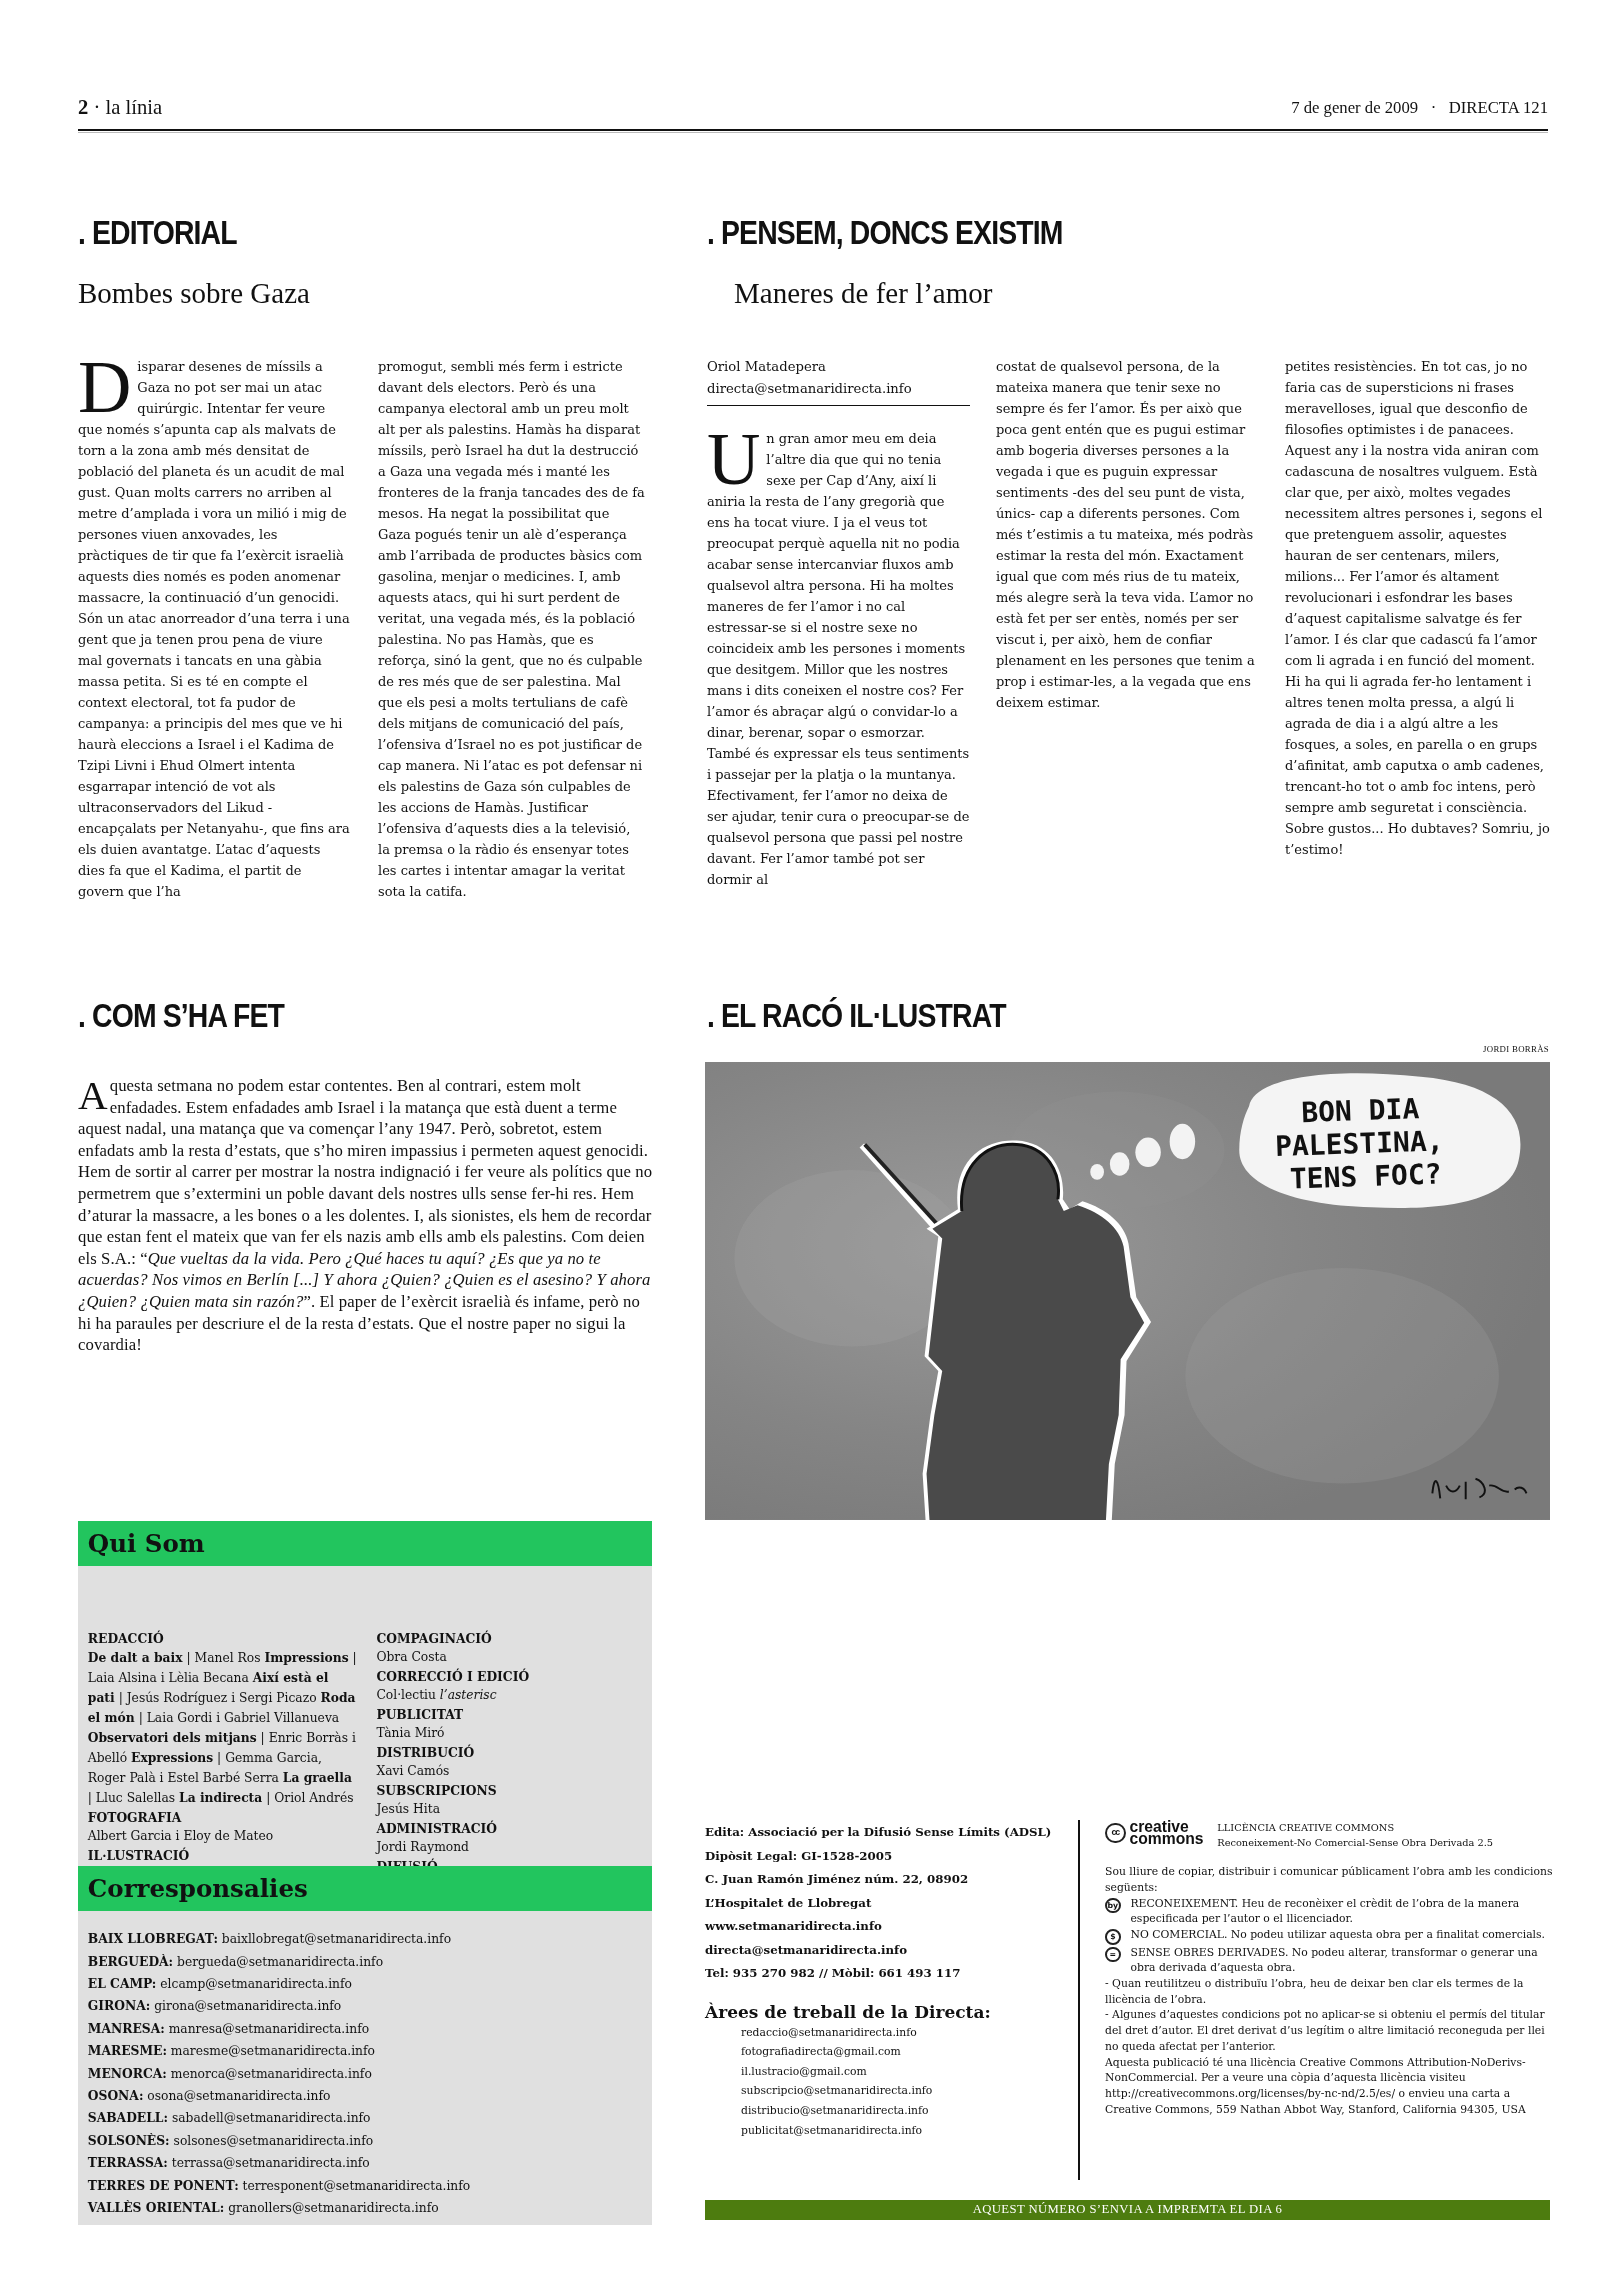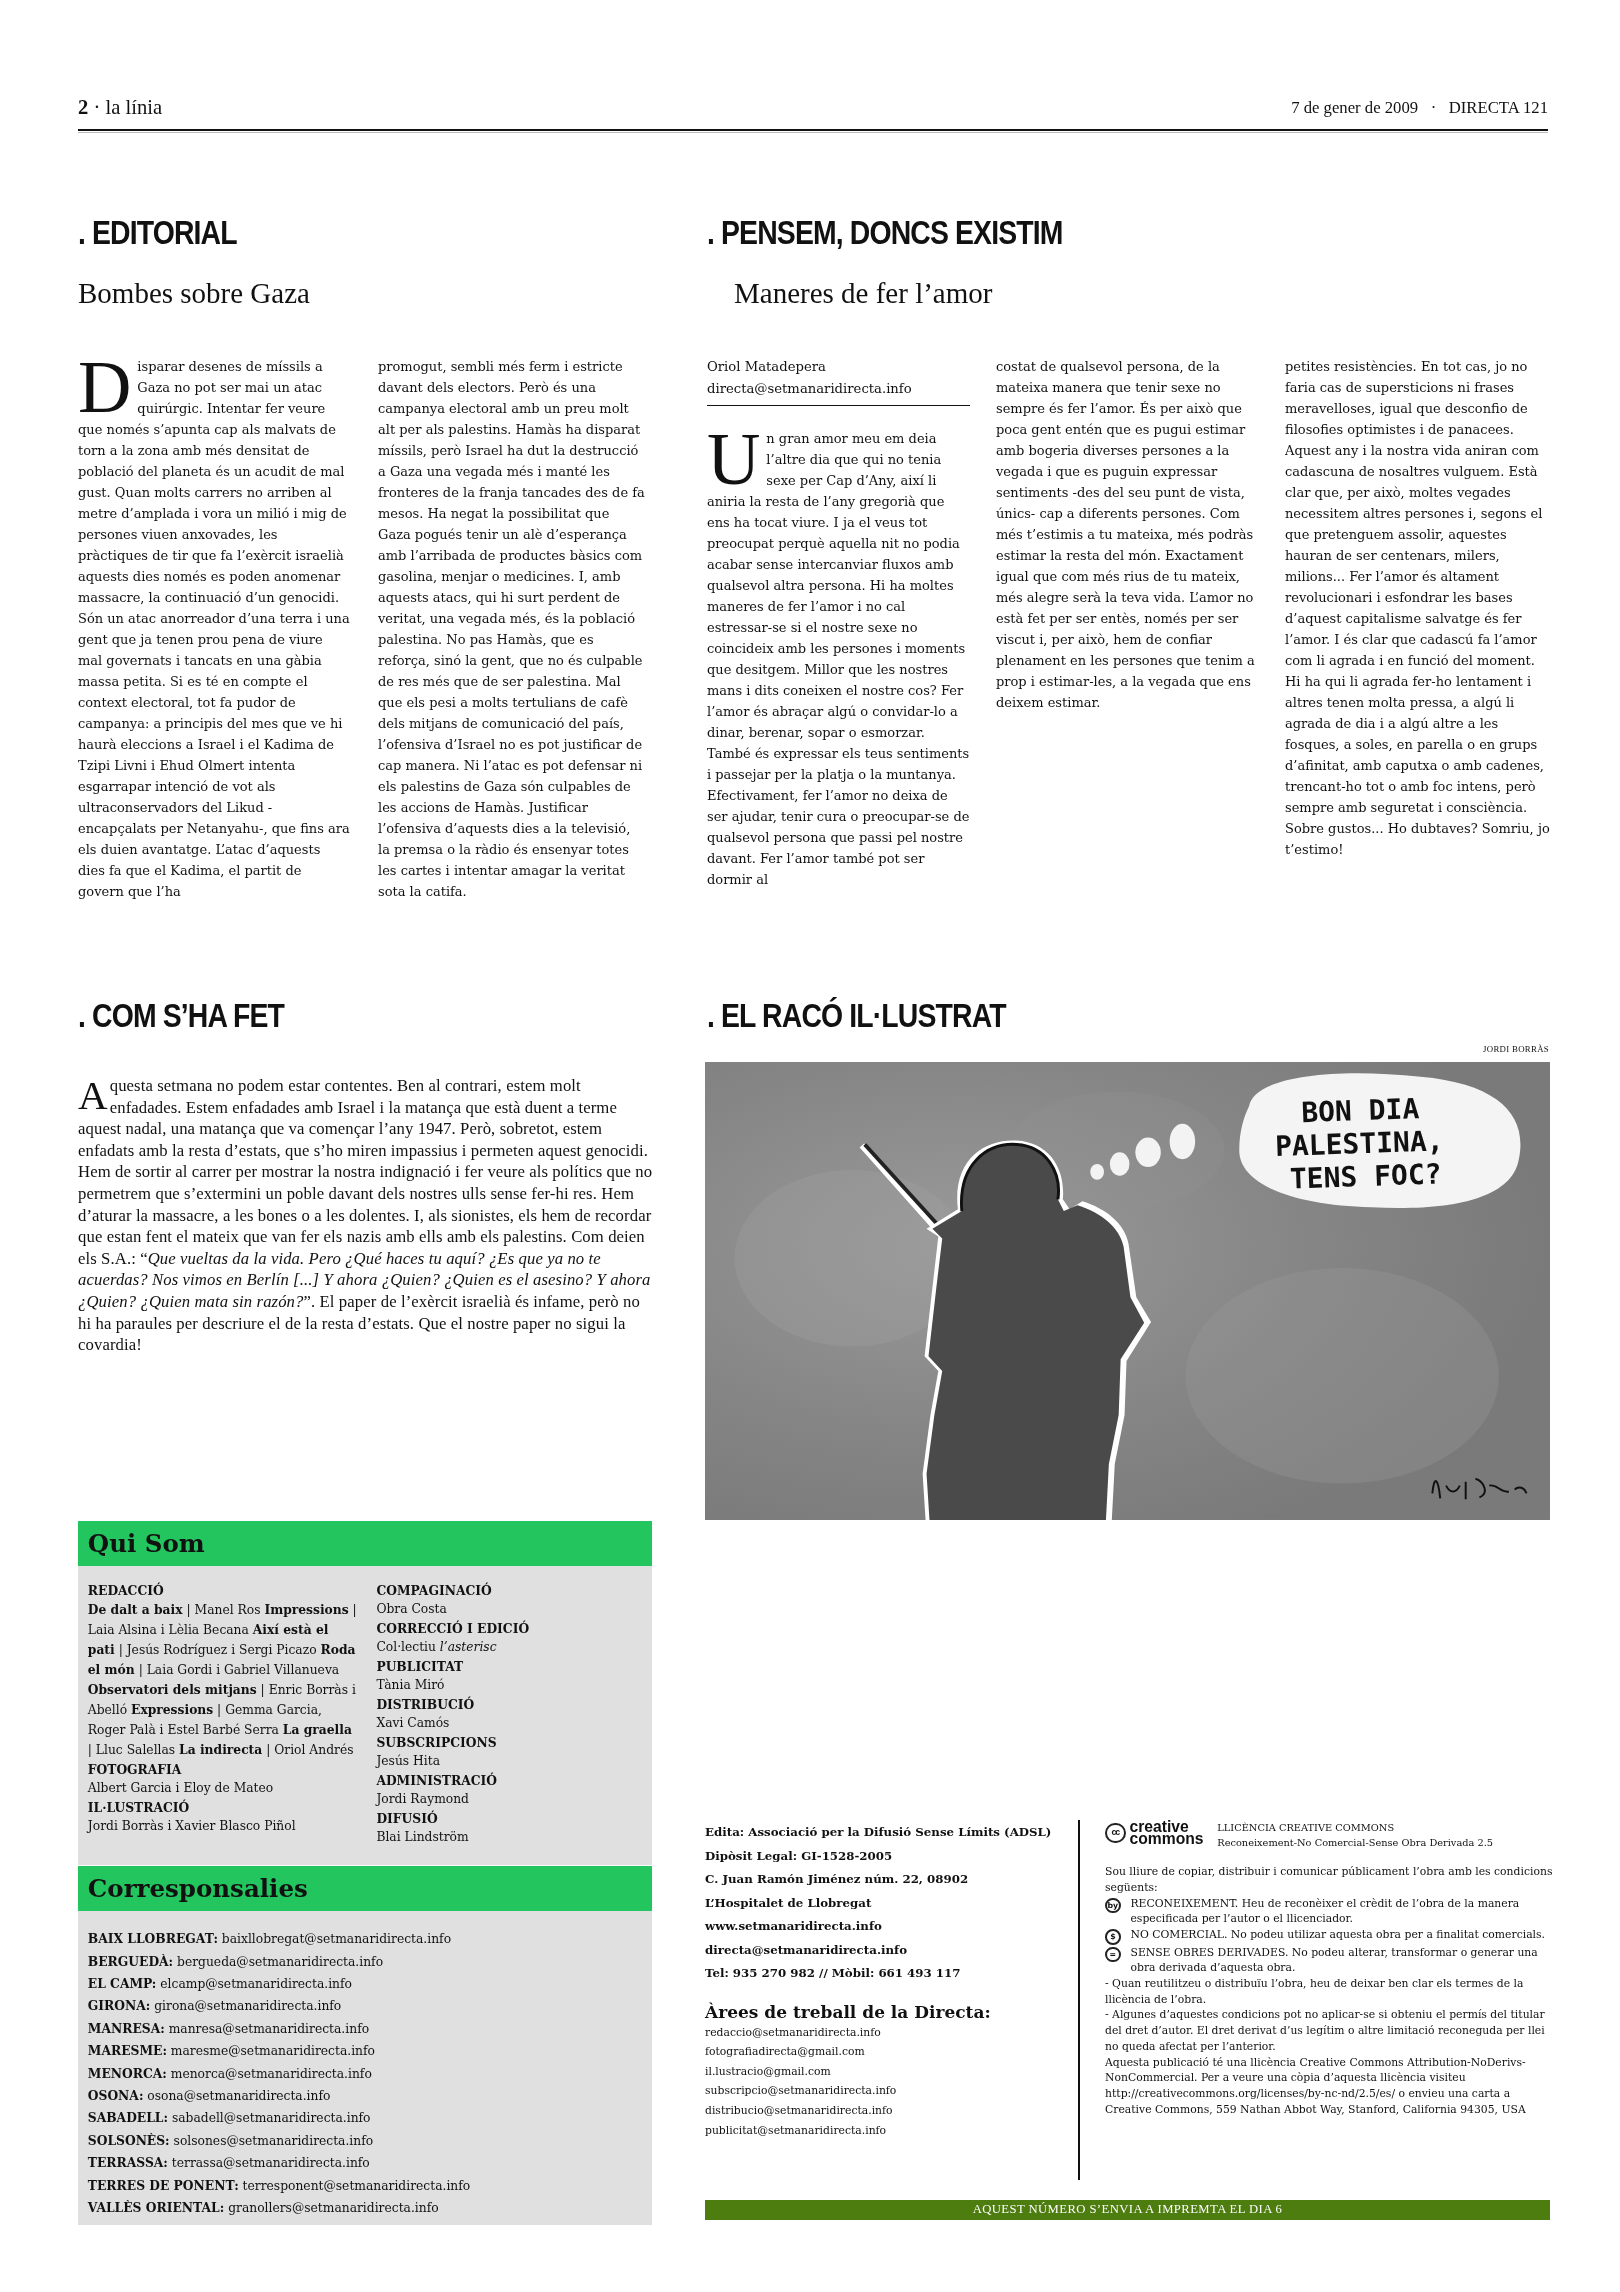--- a/index.html
+++ b/index.html
@@ -33,30 +33,30 @@
   .byline-illustrator { font-family: "Liberation Serif", serif; font-size: 8.8px; letter-spacing: 0.3px; text-align: right; }
 
   
   .cartoon { left: 705px; top: 1062px; width: 845px; height: 458px; background: #8a8a8a; overflow: hidden; }
 
   
   .box-head { background: #22c55e; font-family: "DejaVu Serif", serif; font-weight: bold; font-size: 24.5px; padding: 7.8px 9.8px; }
   .box-body { background: #e0e0e0; font-family: "DejaVu Serif", serif; font-size: 12.3px; line-height: 19px; padding: 9.8px 9.8px; }
   .box-body .h { font-weight: bold; }
   .box-body b { font-weight: bold; }
-  .qs-grid { display: flex; gap: 17.6px; }
+  .qs-grid { display: flex; gap: 17.6px; margin-top: 48px; }
   .qs-col1 { width: 271px; }
   .qs-col2 { width: 255px; }
 
   .corr-row b { font-weight: bold; }
 
   
   .imprint { font-family: "DejaVu Serif", serif; font-size: 11.8px; line-height: 23.5px; font-weight: bold; }
   .imprint .areas-title { font-weight: bold; font-size: 17px; line-height: 19.6px; margin-top: 17.6px; }
-  .imprint .area { font-weight: normal; font-size: 10.8px; line-height: 19.6px; }
+  .imprint .area { font-weight: normal; font-size: 10.8px; line-height: 19.6px; margin-left: 36px; }
   .vrule { left: 1078px; top: 1820px; width: 2px; height: 360px; background: #111; }
 
   .cc { font-family: "DejaVu Serif", serif; font-size: 10.8px; line-height: 15.7px; }
   .cc .logo { display: flex; align-items: center; gap: 3.9px; font-family: Liberation Sans, sans-serif; font-weight: bold; line-height: 12.7px; }
   .cc .logo .cc-circle { width: 20.6px; height: 20.6px; border: 2.5px solid #222; border-radius: 50%; font-size: 8.8px; display: flex; align-items: center; justify-content: center; letter-spacing: -1px; }
   .cc .logo .words { font-size: 15.7px; line-height: 11.8px; }
   .cc .cond { display: flex; align-items: flex-start; gap: 9.8px; }
   .cc .cond .ico { width: 15.7px; height: 15.7px; border: 2px solid #222; border-radius: 50%; font-size: 7.8px; display: flex; align-items: center; justify-content: center; flex: 0 0 15.7px; margin-top: 2px; font-family: "DejaVu Sans", sans-serif; font-weight: bold; }
   .cc .cond b { font-weight: normal; }
 

